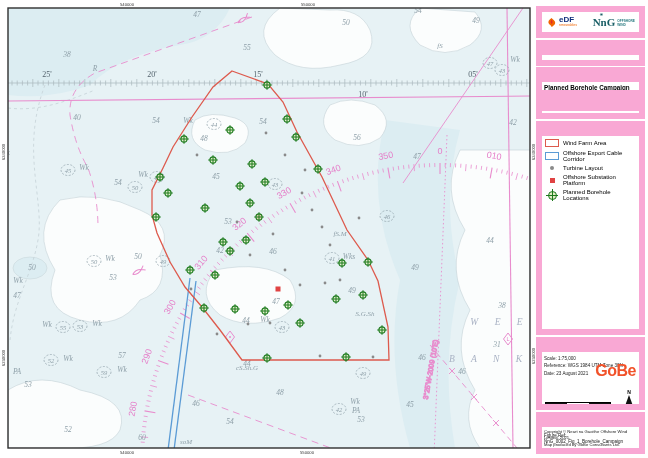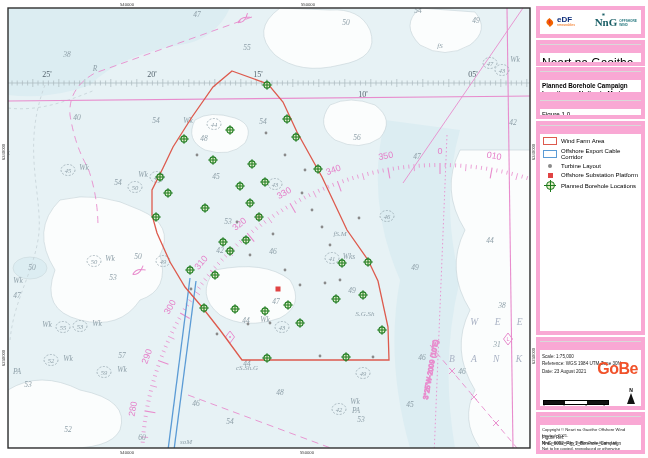--- a/index.html
+++ b/index.html
@@ -1,20 +1,20 @@
 <!DOCTYPE html>
 <html><head>
 <meta charset="utf-8">
 <style>
   html,body{margin:0;padding:0}
   body{width:648px;height:458px;position:relative;background:#fff;
        font-family:"Liberation Sans",sans-serif;overflow:hidden}
   #map-svg{position:absolute;left:0;top:0}
   .sb{position:absolute;left:536px;width:109px;background:#fff;
-      border:4px solid #f9a8d4;box-sizing:border-box;overflow:hidden}
+      border:6px solid #f9a8d4;box-sizing:border-box;overflow:hidden}
   .sb-bar{background:#d9d9d9;font-size:5px;line-height:8px;padding-left:2px;color:#111}
   .logos{display:flex;align-items:center;justify-content:space-between;padding:2px 4px}
   .edf{display:flex;align-items:center;gap:2px}
   .edf-txt{display:flex;flex-direction:column;line-height:1}
   .edf-name{font-size:8px;font-weight:bold;color:#102f7b}
   .edf-sub{font-size:3.5px;color:#f06400}
   .nng{display:flex;align-items:center;gap:2px}
   .nng-name{font-size:11px;font-weight:bold;color:#1a5f66;font-family:"Liberation Serif",serif;position:relative}
   .nng-mark{position:absolute;top:-4px;left:7px;font-size:4px;color:#1a5f66}
   .nng-sub{display:flex;flex-direction:column;font-size:3.2px;font-weight:bold;color:#2a7a80;line-height:1.1;margin-top:3px}

